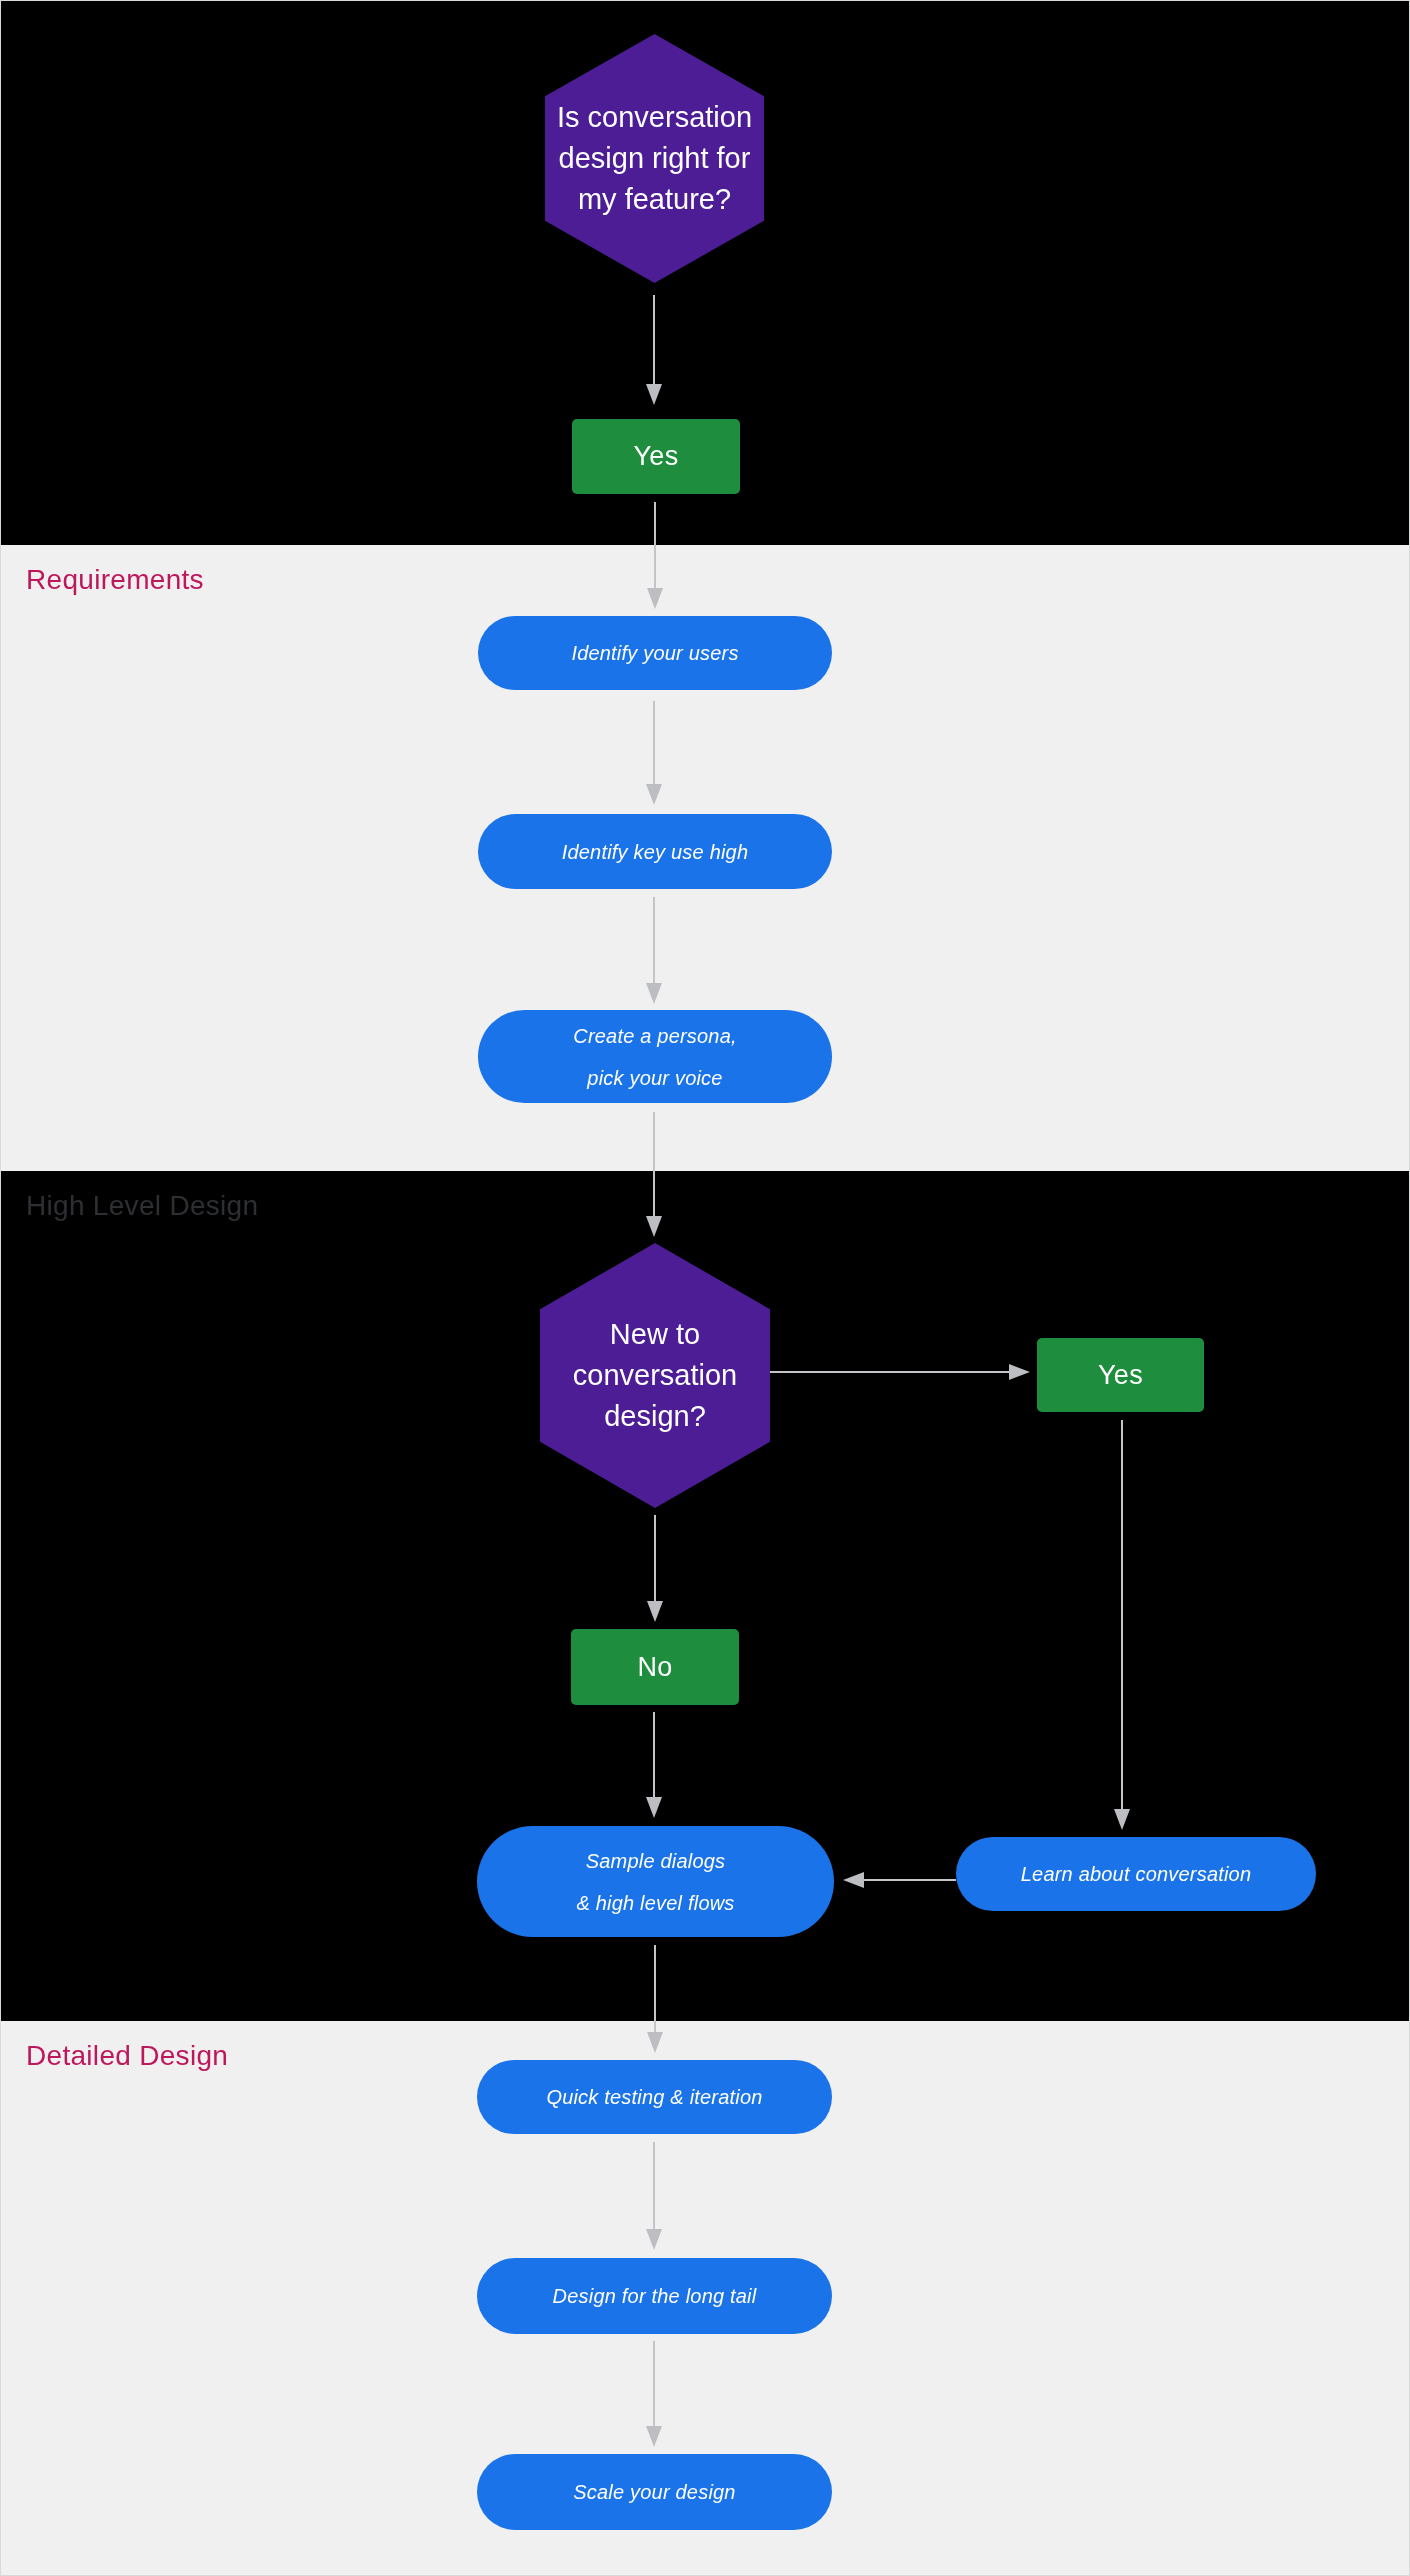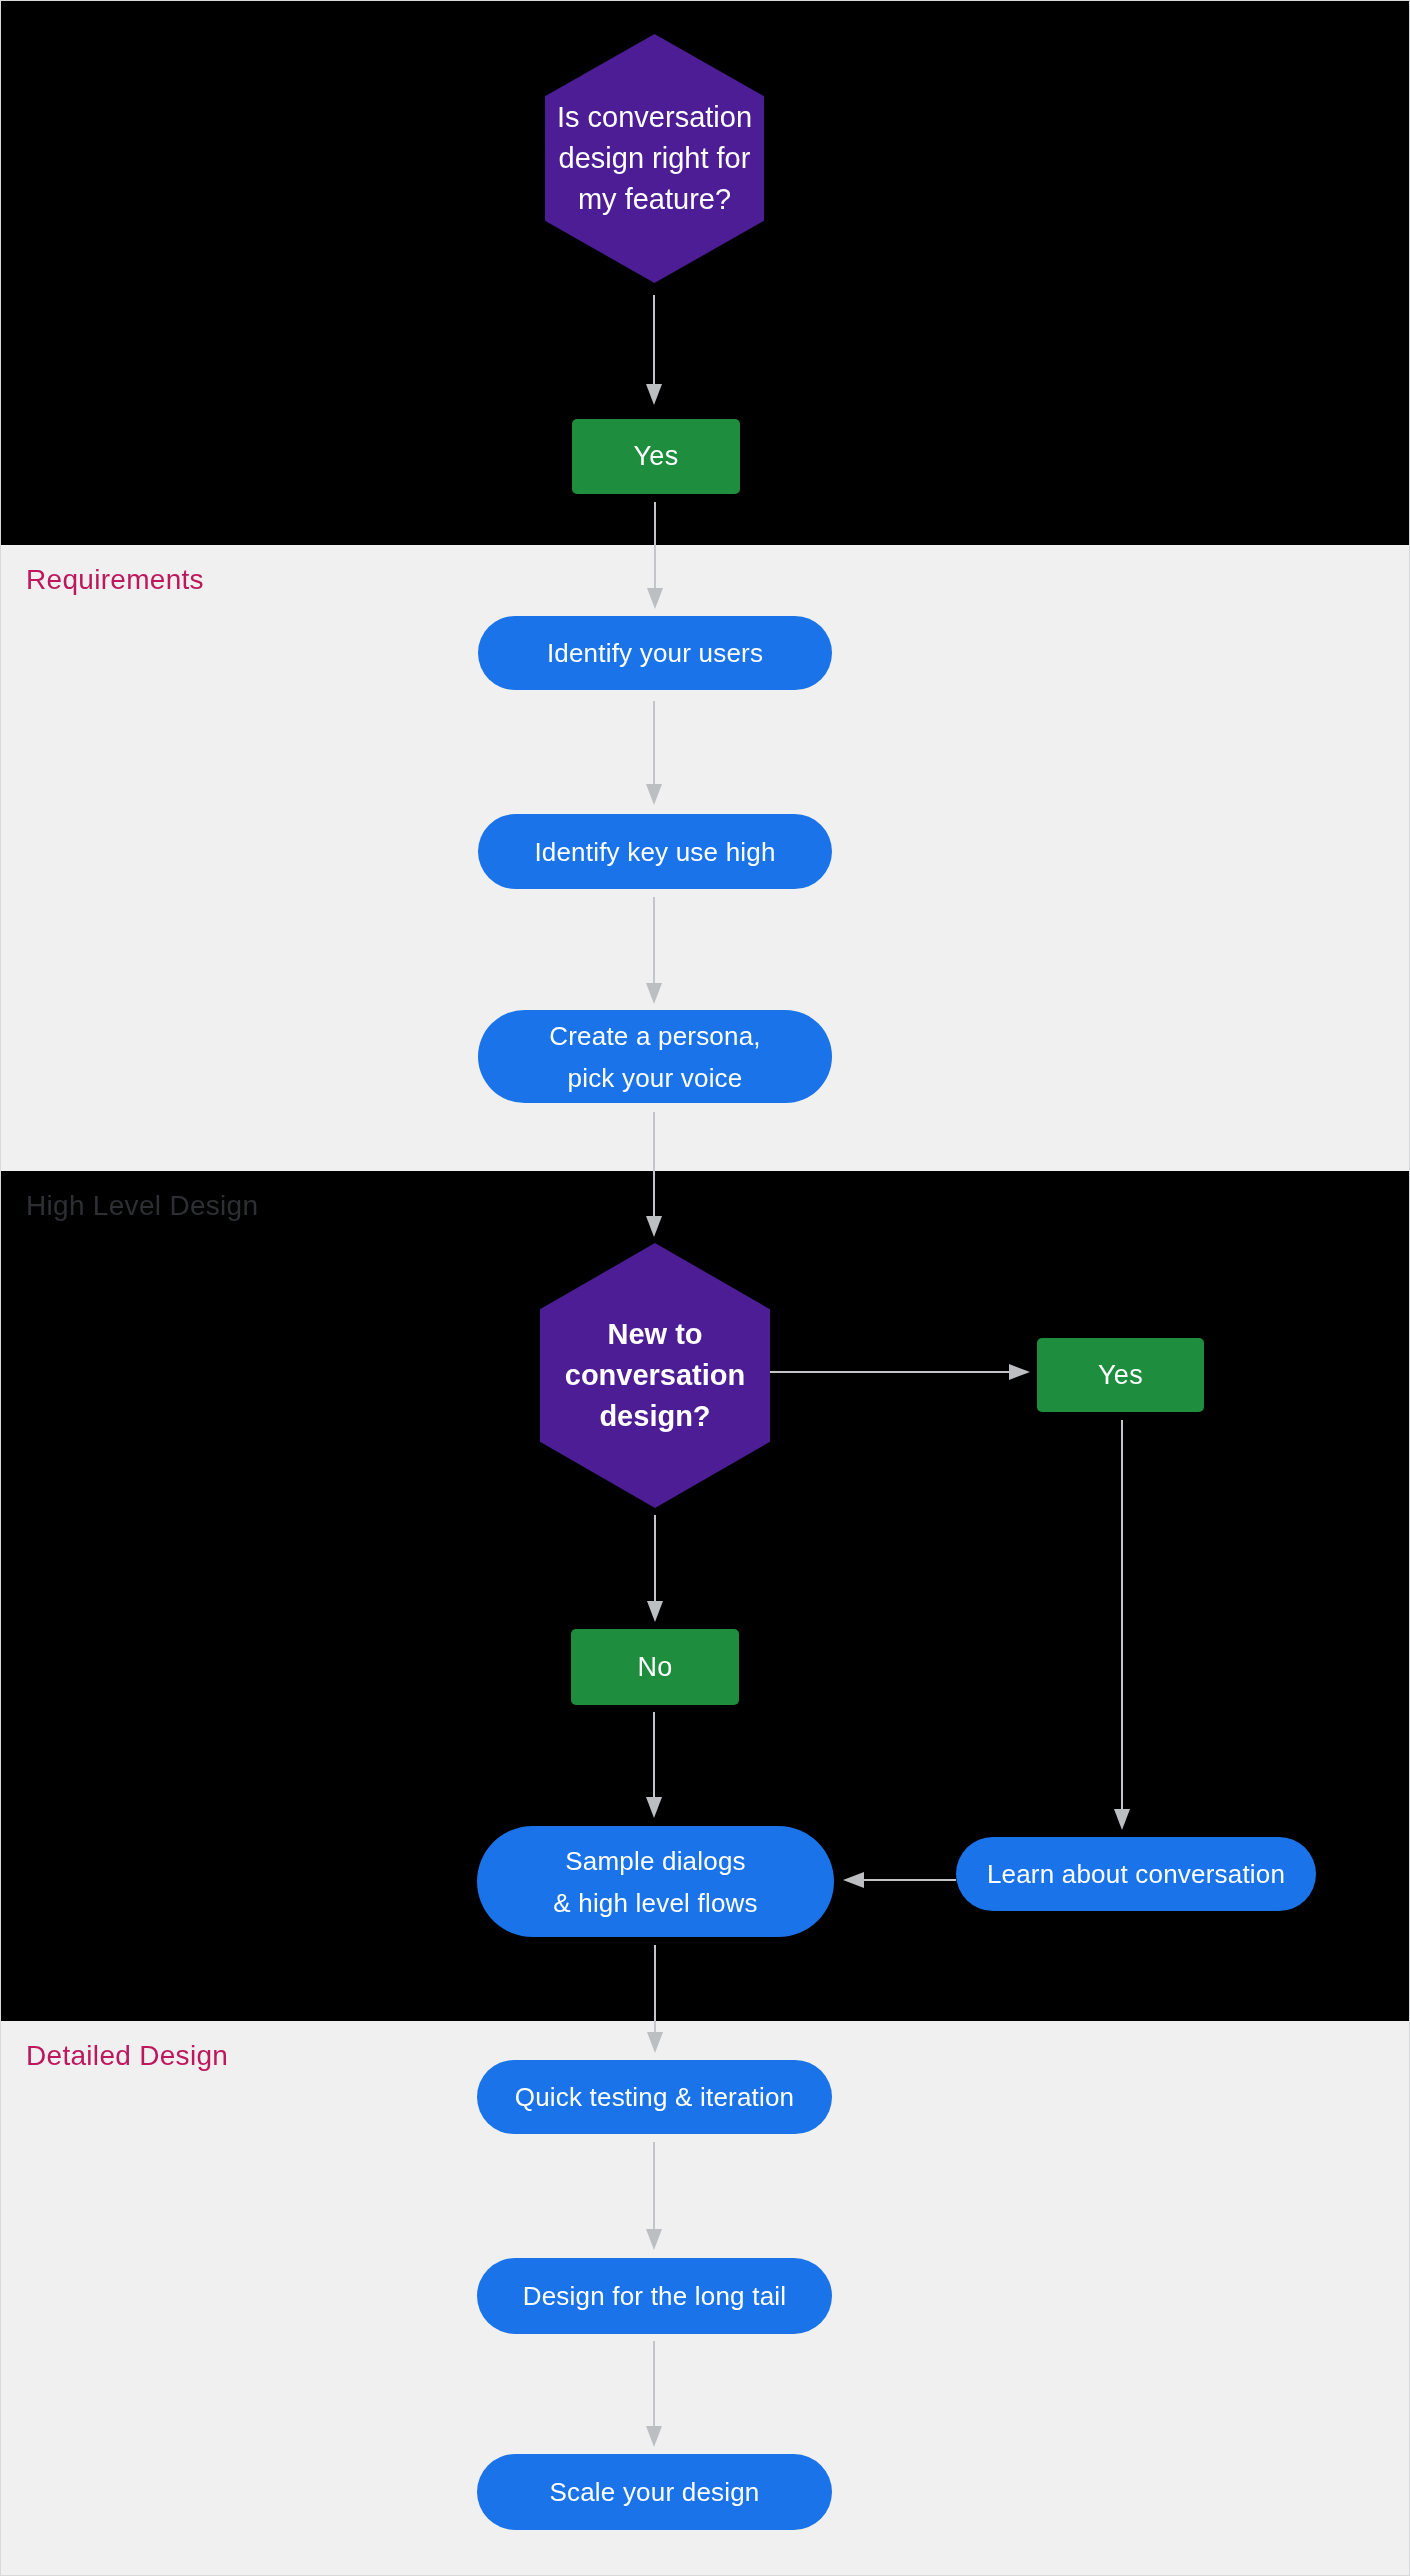--- a/index.html
+++ b/index.html
@@ -24,21 +24,21 @@
     color:#ffffff;text-align:center;white-space:pre-line;z-index:10;
     font-weight:500;
   }
   .hex{
     background:#4c1d95;
     clip-path:polygon(50% 0%,100% 25%,100% 75%,50% 100%,0% 75%,0% 25%);
     font-size:29px;line-height:41px;
   }
   .pill{
     background:#1a73e8;border-radius:927px;
-    font-size:26px;line-height:42px;letter-spacing:0.2px;
+    font-size:20px;line-height:42px;letter-spacing:0.2px;font-style:italic;
   }
   .btn{
     background:#1e8e3e;border-radius:5px;
     font-size:27px;letter-spacing:0.3px;
   }
 
   .arrow{position:absolute;display:flex;pointer-events:none;z-index:5;}
   .arrow-v{flex-direction:column;align-items:center;width:16.7px;margin-left:-8.4px;}
   .arrow-v .shaft{width:2.8px;flex:1;background:#c3c5c8;}
   .arrow-h{flex-direction:row;align-items:center;height:16.7px;margin-top:-8.4px;}
@@ -125,21 +125,21 @@
 
   <div class="node btn" style="left:572px;top:419px;width:168px;height:75px;">Yes</div>
 
   <div class="node pill" style="left:478px;top:616px;width:354px;height:74px;">Identify your users</div>
 
   <div class="node pill" style="left:478px;top:814px;width:354px;height:75px;">Identify key use high</div>
 
   <div class="node pill" style="left:478px;top:1010px;width:354px;height:93px;">Create a persona,
 pick your voice</div>
 
-  <div class="node hex" style="left:540px;top:1243px;width:230px;height:265px;font-weight:bold;">New to
+  <div class="node hex" style="left:540px;top:1243px;width:230px;height:265px;">New to
 conversation
 design?</div>
 
   <div class="node btn" style="left:1037px;top:1338px;width:167px;height:74px;">Yes</div>
 
   <div class="node btn" style="left:571px;top:1629px;width:168px;height:76px;">No</div>
 
   <div class="node pill" style="left:477px;top:1826px;width:357px;height:111px;">Sample dialogs
 &amp; high level flows</div>
 

